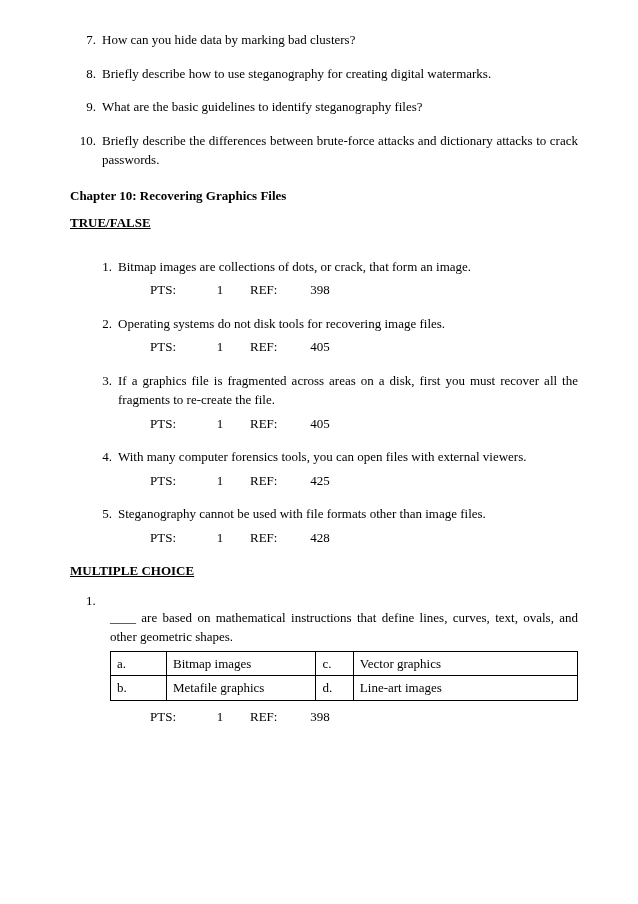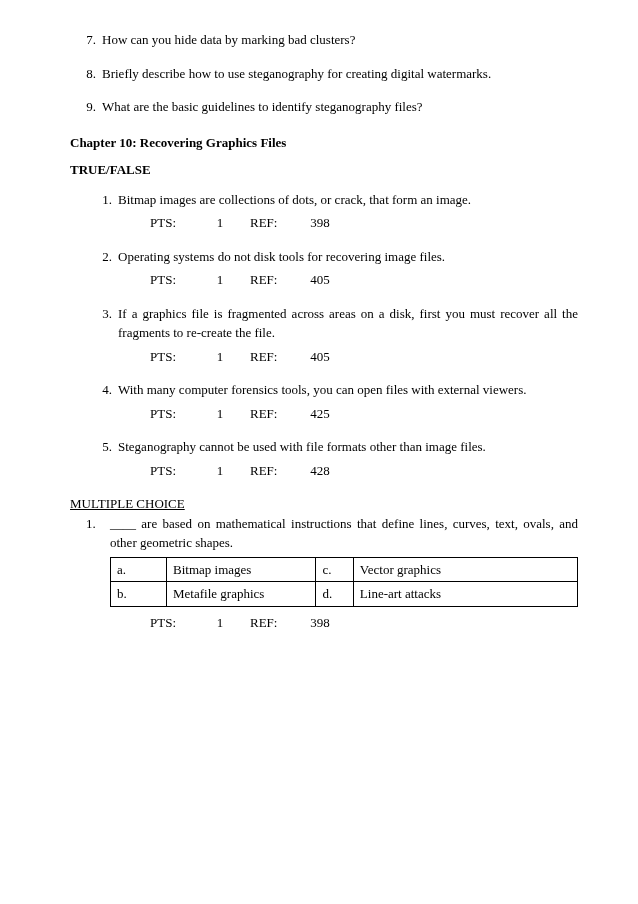--- a/index.html
+++ b/index.html
@@ -65,25 +65,27 @@
     }
 
     .chapter-heading {
       font-weight: bold;
       margin-bottom: 8px;
       margin-top: 16px;
     }
 
     .section-heading {
       font-weight: bold;
+      margin-bottom: 24px;
+      text-decoration: underline;
+    }
+
+    .multiple-section-heading {
+      font-weight: bold;
       margin-bottom: 10px;
-    }
-
-    .multiple-section-heading {
-      font-weight: normal;
       margin-top: 14px;
       text-decoration: underline;
     }
 
     .question-indent {
       margin-left: 16px;
     }
 
     .mc-question-row {
       display: flex;
@@ -91,20 +93,21 @@
     }
 
     .mc-number {
       min-width: 24px;
       flex-shrink: 0;
     }
 
     .mc-text {
       flex: 1;
       text-align: justify;
+      margin-top: 17px;
     }
 
     .answer-table {
       width: 100%;
       border-collapse: collapse;
       margin-top: 4px;
       margin-bottom: 4px;
       font-size: 13px;
     }
 
@@ -148,20 +151,26 @@
     </div>
   </div>
 
   <div class="question-block" style="margin-top:10px;">
     <div class="question-row">
       <span class="question-number">9.</span>
       <span class="question-text">What are the basic guidelines  to identify  steganography files?</span>
     </div>
   </div>
 
+  <div class="question-block" style="margin-top:6px;">
+    <div class="question-row">
+      <span class="question-number">10.</span>
+      <span class="question-text">Briefly  describe  the differences  between  brute-force  attacks and dictionary  attacks to crack passwords.</span>
+    </div>
+  </div>
 
 </div>
 
 <div class="chapter-heading" style="">Chapter 10: Recovering Graphics Files</div>
 
 <div class="section-heading">TRUE/FALSE</div>
 
 <div class="question-block">
   <div class="question-row question-indent">
     <span class="question-number">1.</span>
@@ -240,21 +249,21 @@
           <tr>
         <td>a.</td>
         <td>Bitmap  images</td>
         <td>c.</td>
         <td>Vector graphics</td>
       </tr>
       <tr>
         <td>b.</td>
         <td>Metafile  graphics</td>
         <td>d.</td>
-        <td>Line-art attacks</td>
+        <td>Line-art images</td>
       </tr>
     </tbody>
       </table>
   </div>
   <div class="pts-row" style="margin-top:6px;">
     <span class="pts-label">PTS:</span>
     <span class="pts-value">1</span>
     <span class="ref-label">REF:</span>
     <span class="ref-value">398</span>
   </div>

